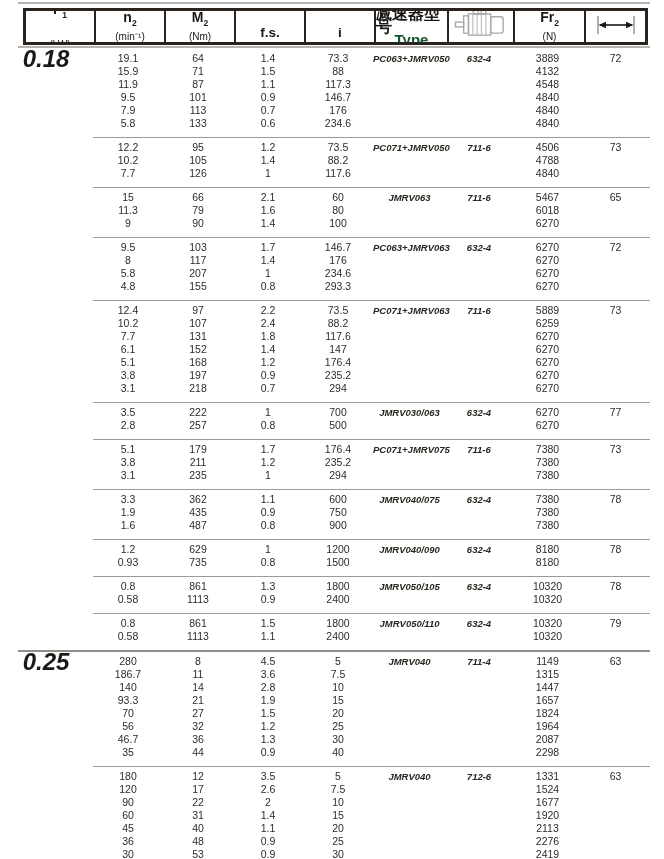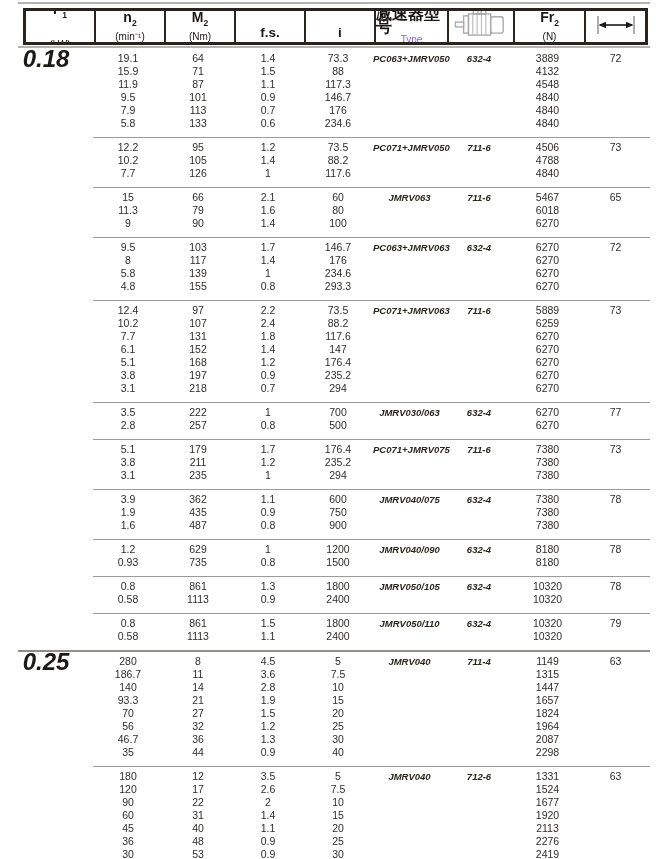--- a/index.html
+++ b/index.html
@@ -14,21 +14,21 @@
     box-sizing:border-box;border:3px solid #29241f;display:grid;
     grid-template-columns:68px 70px 70px 70px 70px 73px 66px 71px auto;background:#fff;}
   .hcell{display:flex;flex-direction:column;justify-content:center;align-items:center;
     border-left:2px solid #29241f;overflow:hidden;}
   .hcell:first-child{border-left:none;gap:17px;}
   .hmain{font-size:14px;font-weight:bold;color:#1a1815;line-height:13px;}
   .hmain sub{font-size:8.5px;font-weight:bold;}
   .hunit{font-size:10px;color:#1a1815;line-height:11px;margin-top:1px;}
   .hsingle{font-size:13.5px;font-weight:bold;color:#1a1815;margin-top:11px;}
   .htype1{font-size:16px;font-weight:bold;color:#1a1815;line-height:13px;}
-  .htype2{font-size:10px;font-weight:normal;color:#8b5cf6;line-height:14px;}
+  .htype2{font-size:15px;font-weight:bold;color:#14532d;line-height:14px;}
 
   
   .data-area{position:absolute;top:49px;left:0;width:664px;box-sizing:border-box;padding-left:23px;}
   .section{position:relative;}
   .p1-label{position:absolute;left:-6px;top:-4px;width:58px;text-align:center;
     font-size:24px;font-weight:bold;font-style:italic;color:#1c1a17;}
   .block{padding-top:3px;padding-bottom:7px;}
   .block-sep{height:1px;background:#9b9b9b;margin-left:70px;width:557px;}
   .section-sep{height:2px;background:#918d89;margin-left:-5px;width:632px;}
   .row{display:grid;grid-template-columns:70px 70px 70px 70px 70px 73px 66px 71px 65px;
@@ -266,21 +266,21 @@
             <div class="cell">1.4</div>
             <div class="cell">176</div>
             <div class="cell model"></div>
             <div class="cell model"></div>
             <div class="cell">6270</div>
             <div class="cell"></div>
           </div>
           <div class="row">
             <div class="cell"></div>
             <div class="cell">5.8</div>
-            <div class="cell">139</div>
+            <div class="cell">207</div>
             <div class="cell">1</div>
             <div class="cell">234.6</div>
             <div class="cell model"></div>
             <div class="cell model"></div>
             <div class="cell">6270</div>
             <div class="cell"></div>
           </div>
           <div class="row">
             <div class="cell"></div>
             <div class="cell">4.8</div>
@@ -431,21 +431,21 @@
             <div class="cell model"></div>
             <div class="cell model"></div>
             <div class="cell">7380</div>
             <div class="cell"></div>
           </div>
         </div>
         <div class="block-sep"></div>
         <div class="block">
           <div class="row">
             <div class="cell"></div>
-            <div class="cell">3.9</div>
+            <div class="cell">3.3</div>
             <div class="cell">362</div>
             <div class="cell">1.1</div>
             <div class="cell">600</div>
             <div class="cell model">JMRV040/075</div>
             <div class="cell model">632-4</div>
             <div class="cell">7380</div>
             <div class="cell">78</div>
           </div>
           <div class="row">
             <div class="cell"></div>

